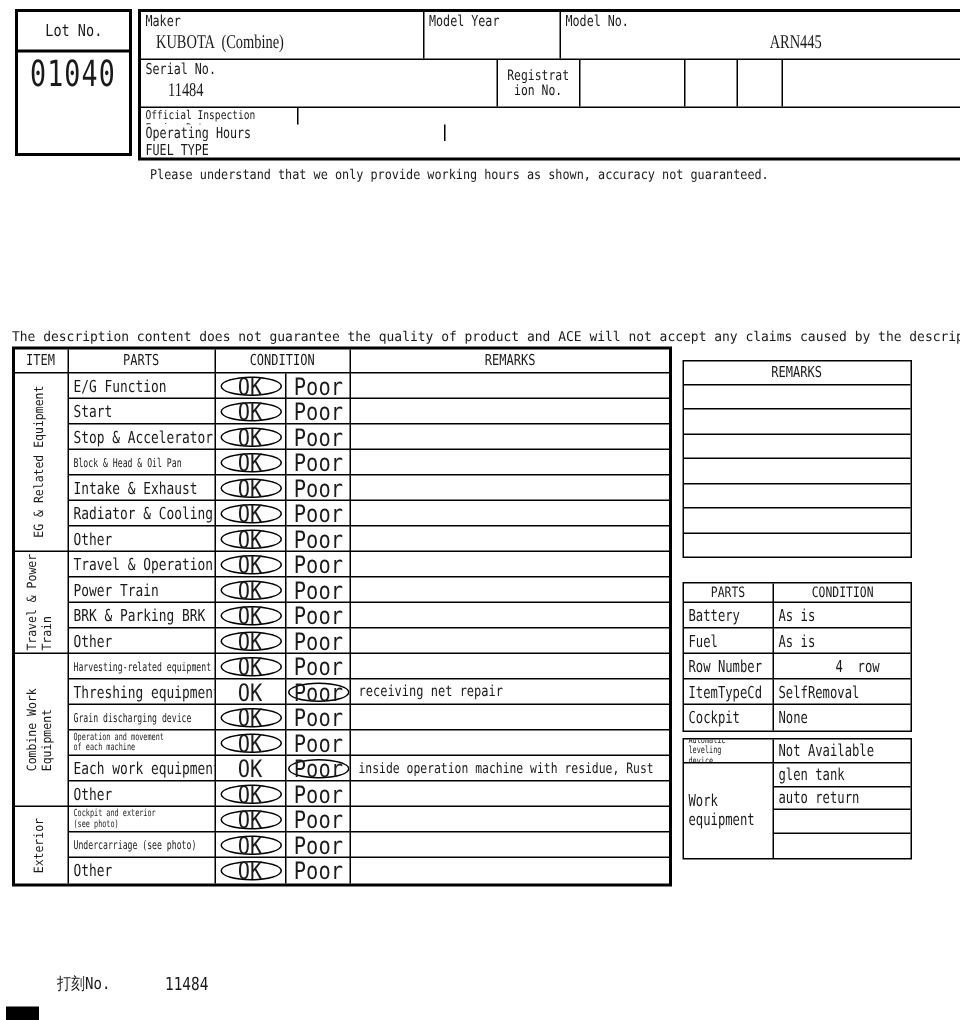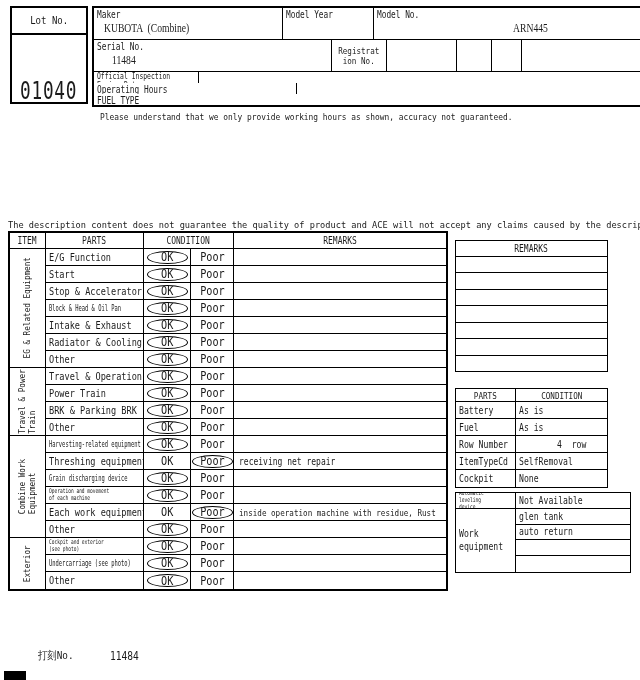--- a/index.html
+++ b/index.html
@@ -6,21 +6,21 @@
   html,body { width:640px; height:680px; background:#fff; color:#1a1a1a;
     font-family:"DejaVu Sans Mono","Liberation Mono",monospace; position:relative; overflow:hidden; }
   .abs { position:absolute; }
   .sq { display:inline-block; white-space:pre; transform-origin:left center; }
   .sqc { display:inline-block; white-space:pre; transform-origin:center center; }
 
   
   .lotbox { left:10px; top:6px; width:78px; height:98px; border:2px solid #000; }
   .lotbox .hd { height:27px; border-bottom:2px solid #000; display:flex; align-items:center; justify-content:center; }
   .lotbox .hd span { font-size:11px; transform:scaleX(.82); }
-  .lotbox .val { height:70px; display:flex; align-items:flex-end; justify-content:center; }
+  .lotbox .val { height:70px; display:flex; align-items:flex-start; justify-content:center; }
   .lotbox .val span { font-size:24px; transform:scaleX(.74); letter-spacing:1px; }
 
   
   .toptable { left:92px; top:6px; width:597px; border:2px solid #000; }
   .trow { display:flex; border-bottom:1px solid #000; }
   .trow:last-child { border-bottom:none;flex-direction:column; }
   .tcell { border-right:1px solid #000; position:relative; overflow:hidden; }
   .tcell:last-child { border-right:none; }
   .tlabel { font-size:10px; padding:1px 0 0 3px; display:block; }
   .tlabel .sq { transform:scaleX(.78); }
@@ -44,21 +44,21 @@
   .mcell { border-right:1px solid #000; border-bottom:1px solid #000; overflow:hidden;
     display:flex; align-items:center; }
   .mcell.lastcol { border-right:none; }
   .mcell.lastrow { border-bottom:none; }
   .mhead { justify-content:center; font-size:10px; }
   .mhead .sqc { transform:scaleX(.8); }
   .pcell { padding-left:3px; }
   .fz-n { font-size:11px; transform:scaleX(.78); }
   .fz-s { font-size:8px; transform:scaleX(.68); }
   .fz-xs { font-size:6.5px; line-height:7px; white-space:normal; width:142%; transform:scaleX(.7); }
-  .condcell { justify-content:center; font-size:12px; }
+  .condcell { justify-content:center; font-size:16px; }
   .condcell .word { display:inline-block; transform:scaleX(.85); }
   .ellipse { border:1.5px solid #000; border-radius:50%; min-width:41px; height:13px;
     display:flex; align-items:center; justify-content:center; }
   .rcell { padding-left:5px; font-size:10px; }
   .rcell .sq { transform:scaleX(.8); }
   .groupcell { justify-content:center; }
   .vlabel { transform:rotate(-90deg) scaleX(.9); white-space:pre; font-size:8.5px; line-height:9.5px; text-align:left; }
 
   
   .rembox { left:455px; top:240px; width:153px; height:132px; border:1.5px solid #000;
@@ -73,21 +73,21 @@
     grid-template-columns:60px 1fr; grid-template-rows:13px repeat(5,17px); }
   .scell { border-right:1px solid #000; border-bottom:1px solid #000; overflow:hidden;
     display:flex; align-items:center; font-size:11px; padding-left:3px; }
   .scell .sq { transform:scaleX(.74); }
   .scell.hcell { justify-content:center; font-size:9.5px; padding-left:0; }
   .scell.hcell .sqc { transform:scaleX(.8); }
   .scell.valcol { border-right:none; }
   .scell.lastrow { border-bottom:none; }
   .scell.alignright { justify-content:flex-end; padding-right:10px; }
 
-  .sidetable2 { left:455px; top:492px; width:176px; border:1.5px solid #000; display:grid;
+  .sidetable2 { left:455px; top:492px; width:153px; border:1.5px solid #000; display:grid;
     grid-template-columns:60px 1fr; grid-template-rows:repeat(5,15.8px); }
   .lvl-label { font-size:6.5px; line-height:7px; white-space:normal; width:140%; transform:scaleX(.7); transform-origin:left center; }
   .work-label { grid-row:2/6; border-bottom:none; }
   .work-label .sq { white-space:normal; width:132%; font-size:11px; line-height:13px; }
 
   
   .stamp-label { left:38px; top:648px; font-size:11px; }
   .stamp-label .sq { transform:scaleX(.85); }
   .stamp-value { left:110px; top:649px; font-size:12px; }
   .stamp-value .sq { transform:scaleX(.8); }

